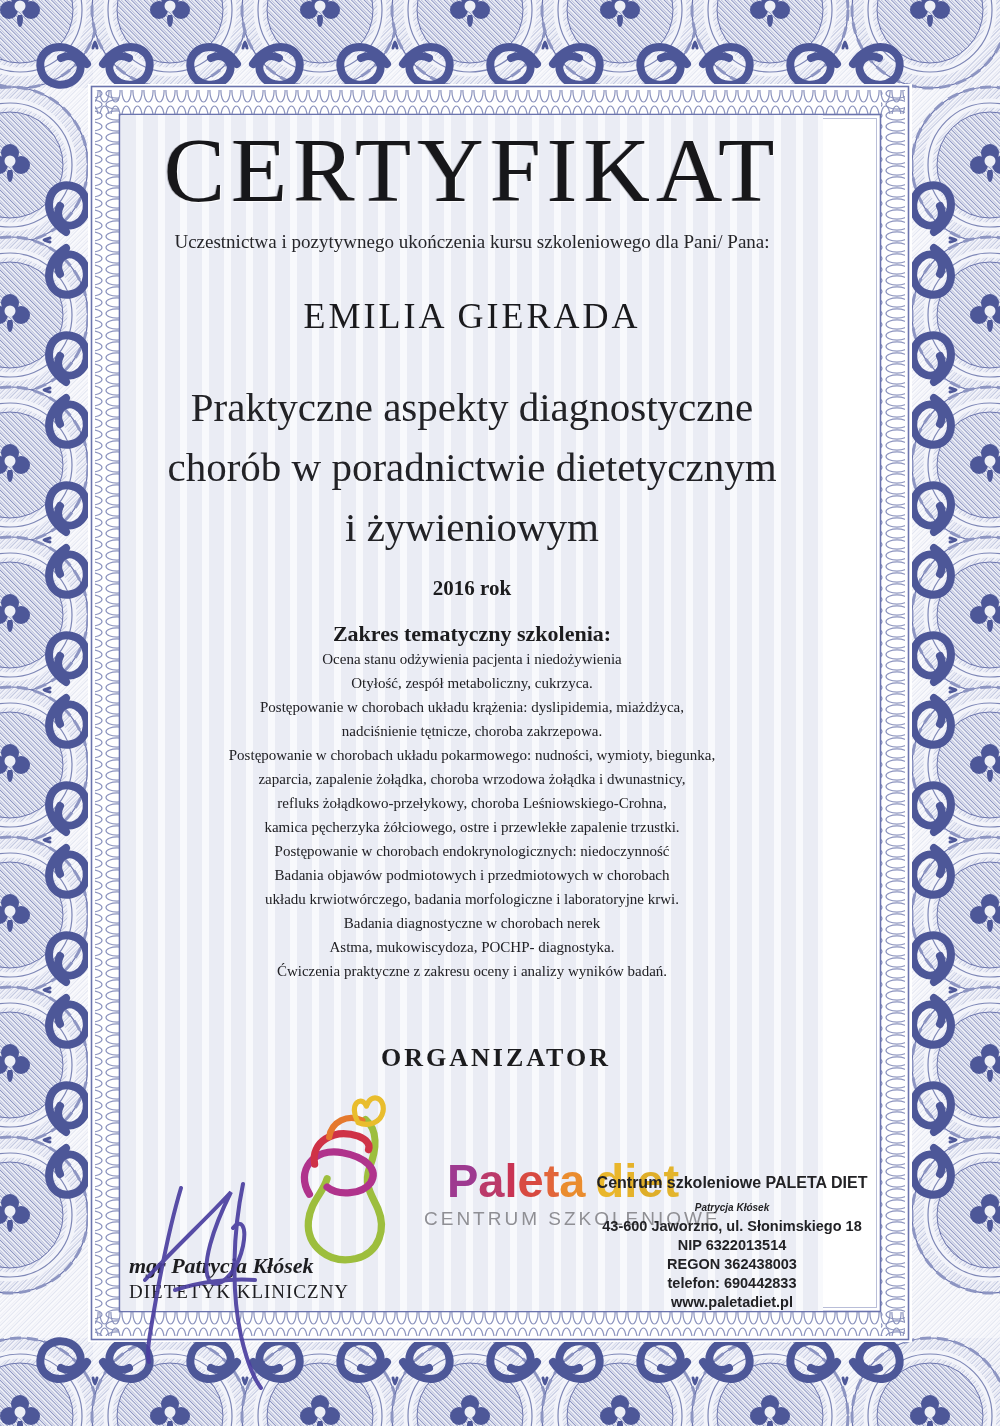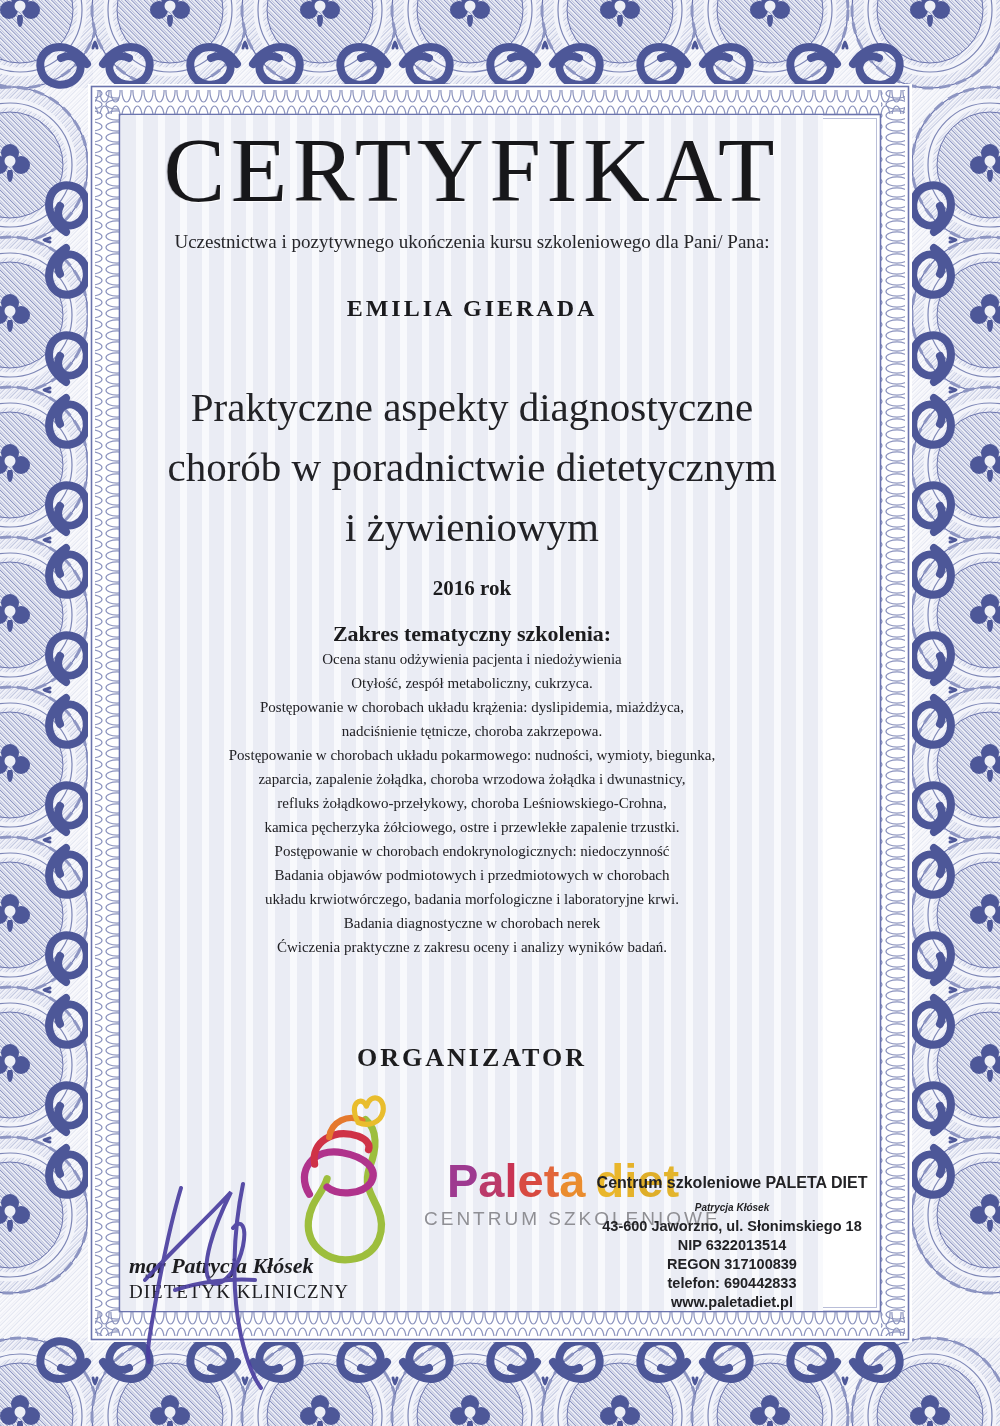--- a/index.html
+++ b/index.html
@@ -12,26 +12,26 @@
   .content{
     position:absolute;left:121px;top:115px;width:702px;height:1196px;z-index:1;
     background:repeating-linear-gradient(90deg,#eaecf4 0px,#eaecf4 15px,#f8f9fc 15px,#f8f9fc 22px);
   }
   .abs{position:absolute;left:0;width:100%;text-align:center;}
   .title{
     top:2px;font-size:92px;letter-spacing:6px;color:#17171a;font-weight:400;
     text-shadow:1px 1px 0 rgba(255,255,255,.8), -1px 0 0 rgba(80,80,90,.35);
   }
   .subtitle{top:116px;font-size:19px;color:#26262a;}
-  .recipient{top:180px;font-size:24px;font-weight:700;letter-spacing:3px;color:#1a1a1d;}
+  .recipient{top:180px;font-size:36px;font-weight:400;letter-spacing:3px;color:#1a1a1d;}
   .course{top:262px;font-size:41px;line-height:60px;color:#222226;}
   .year{top:461px;font-size:21px;font-weight:700;}
   .topics-head{top:506px;font-size:22px;font-weight:700;}
   .topics{top:532px;font-size:15px;line-height:24px;color:#212125;}
-  .organizer{top:928px;font-size:26px;font-weight:700;letter-spacing:3px;}
+  .organizer{top:928px;font-size:26px;font-weight:700;letter-spacing:3px;margin-left:24px;}
   .pear{position:absolute;left:176px;top:980px;width:140px;height:185px;}
   .brand{
     position:absolute;left:310px;top:1038px;font-family:"Liberation Sans","DejaVu Sans",sans-serif;
     font-size:47px;font-weight:700;letter-spacing:0px;white-space:nowrap;margin-left:16px;
   }
   .brand .sep{display:inline-block;width:10px;}
   .tagline{
     position:absolute;left:303px;top:1093px;font-family:"Liberation Sans","DejaVu Sans",sans-serif;
     font-size:19px;letter-spacing:3px;color:#8f8f94;white-space:nowrap;
   }
@@ -189,20 +189,21 @@
     <div>Postępowanie w chorobach układu krążenia: dyslipidemia, miażdżyca,</div>
     <div>nadciśnienie tętnicze, choroba zakrzepowa.</div>
     <div>Postępowanie w chorobach układu pokarmowego: nudności, wymioty, biegunka,</div>
     <div>zaparcia, zapalenie żołądka, choroba wrzodowa żołądka i dwunastnicy,</div>
     <div>refluks żołądkowo-przełykowy, choroba Leśniowskiego-Crohna,</div>
     <div>kamica pęcherzyka żółciowego, ostre i przewlekłe zapalenie trzustki.</div>
     <div>Postępowanie w chorobach endokrynologicznych: niedoczynność</div>
     <div>Badania objawów podmiotowych i przedmiotowych w chorobach</div>
     <div>układu krwiotwórczego, badania morfologiczne i laboratoryjne krwi.</div>
     <div>Badania diagnostyczne w chorobach nerek</div>
+    <div>Astma, mukowiscydoza, POCHP- diagnostyka.</div>
     <div>Ćwiczenia praktyczne z zakresu oceny i analizy wyników badań.</div>
   </div>
 
   <div class="abs organizer">ORGANIZATOR</div>
 
   <svg class="pear" viewBox="0 0 135 175" xmlns="http://www.w3.org/2000/svg">
     <path d="M66 22 C78 32 77 50 70 68 C64 86 72 94 78 108 C86 127 80 150 57 156 C31 162 9 144 11 120 C13 101 25 93 29 79" fill="none" stroke="#9dbe3d" stroke-width="7" stroke-linecap="round"></path>
     <path d="M12 94 C-2 72 16 48 44 54 C66 58 79 70 71 83 C63 94 40 96 29 87" fill="none" stroke="#b0338c" stroke-width="7" stroke-linecap="round"></path>
     <path d="M17 65 C13 44 35 30 59 38 C67 41 71 46 69 51" fill="none" stroke="#cf3247" stroke-width="7" stroke-linecap="round"></path>
     <path d="M31 39 C33 24 49 16 63 23" fill="none" stroke="#e5792e" stroke-width="6" stroke-linecap="round"></path>
@@ -213,21 +214,21 @@
     <span><span style="color: rgb(158, 58, 144);">P</span><span style="color: rgb(187, 58, 106);">a</span><span style="color: rgb(201, 52, 83);">l</span><span style="color: rgb(216, 74, 65);">e</span><span style="color: rgb(226, 102, 58);">t</span><span style="color: rgb(234, 140, 46);">a</span></span><span class="sep"></span><span><span style="color: rgb(233, 182, 43);">d</span><span style="color: rgb(229, 178, 42);">i</span><span style="color: rgb(223, 174, 41);">e</span><span style="color: rgb(227, 180, 44);">t</span></span>
   </div>
 
   <div class="tagline">CENTRUM SZKOLENIOWE</div>
 
   <div class="stamp">
     <div class="s-bold">Centrum szkoleniowe PALETA DIET</div>
     <div class="s-italic">Patrycja Kłósek</div>
     <div class="s-line">43-600 Jaworzno, ul. Słonimskiego 18</div>
     <div class="s-line">NIP 6322013514</div>
-    <div class="s-line">REGON 317100839</div>
+    <div class="s-line">REGON 362438003</div>
     <div class="s-line">telefon: 690442833</div>
     <div class="s-line">www.paletadiet.pl</div>
   </div>
 
   <div class="sig-print">
     <div class="sig-name">mgr Patrycja Kłósek</div>
     <div class="sig-title">DIETETYK KLINICZNY</div>
   </div>
 </div>
 

